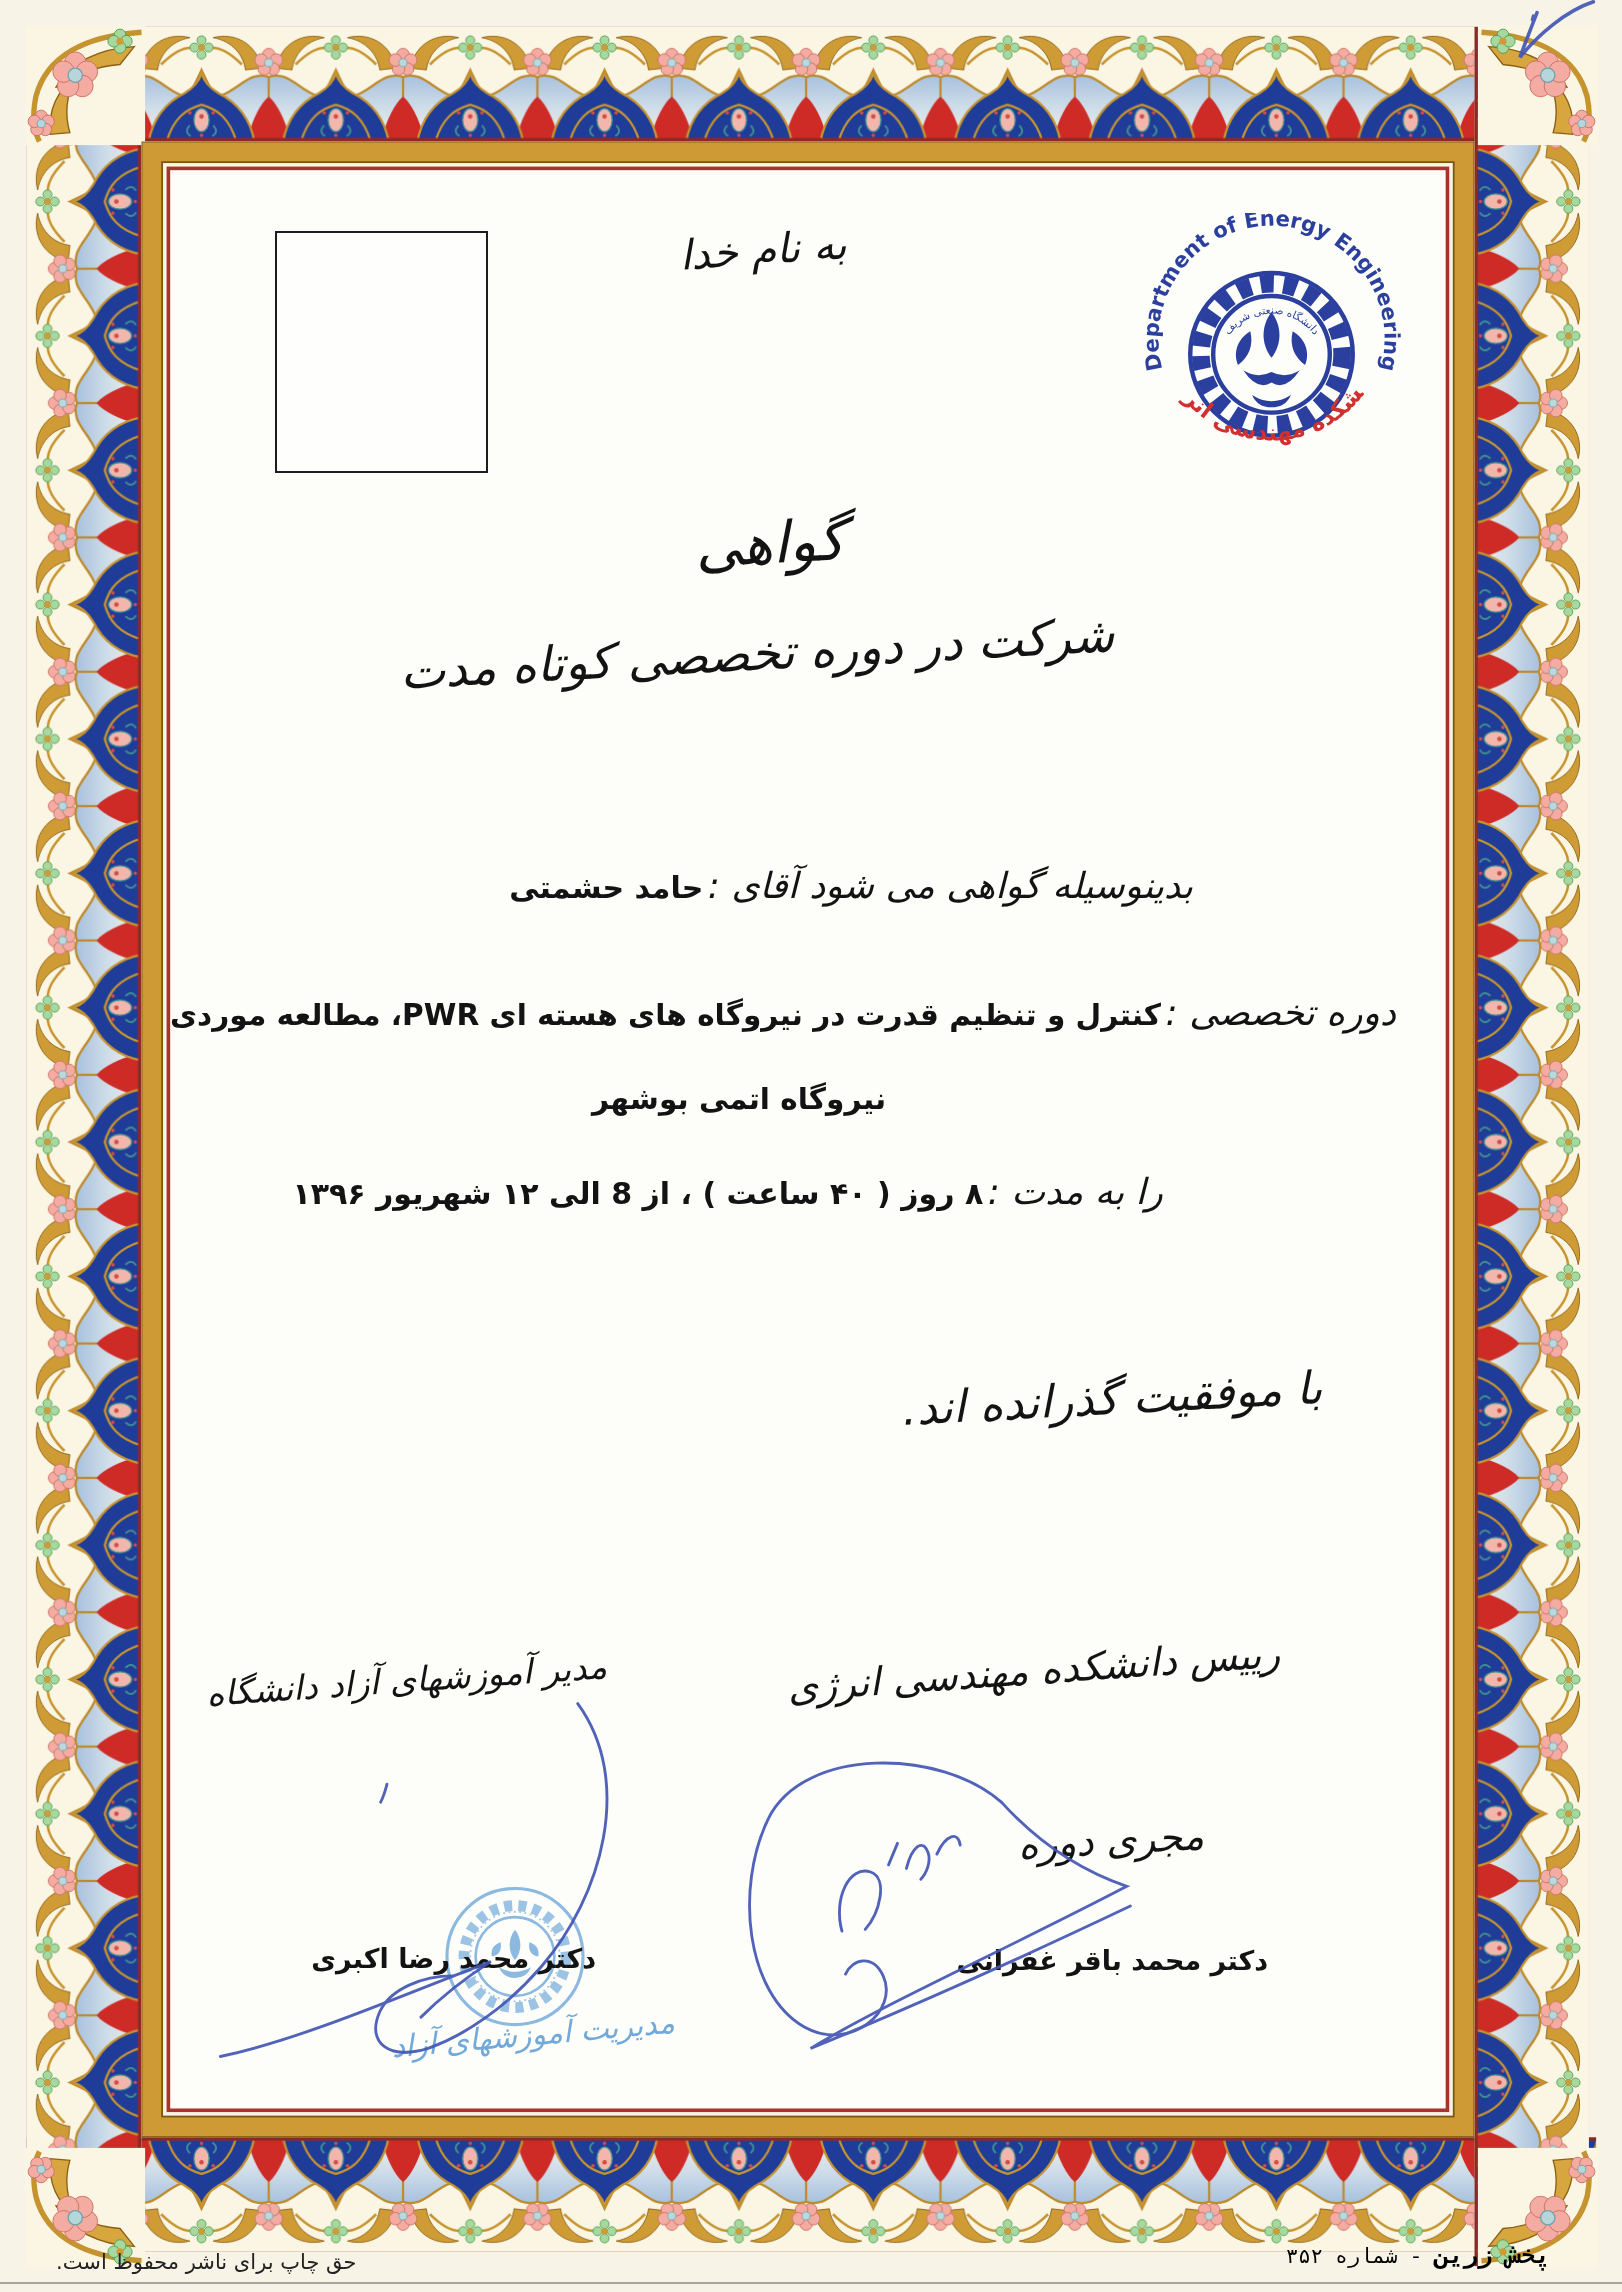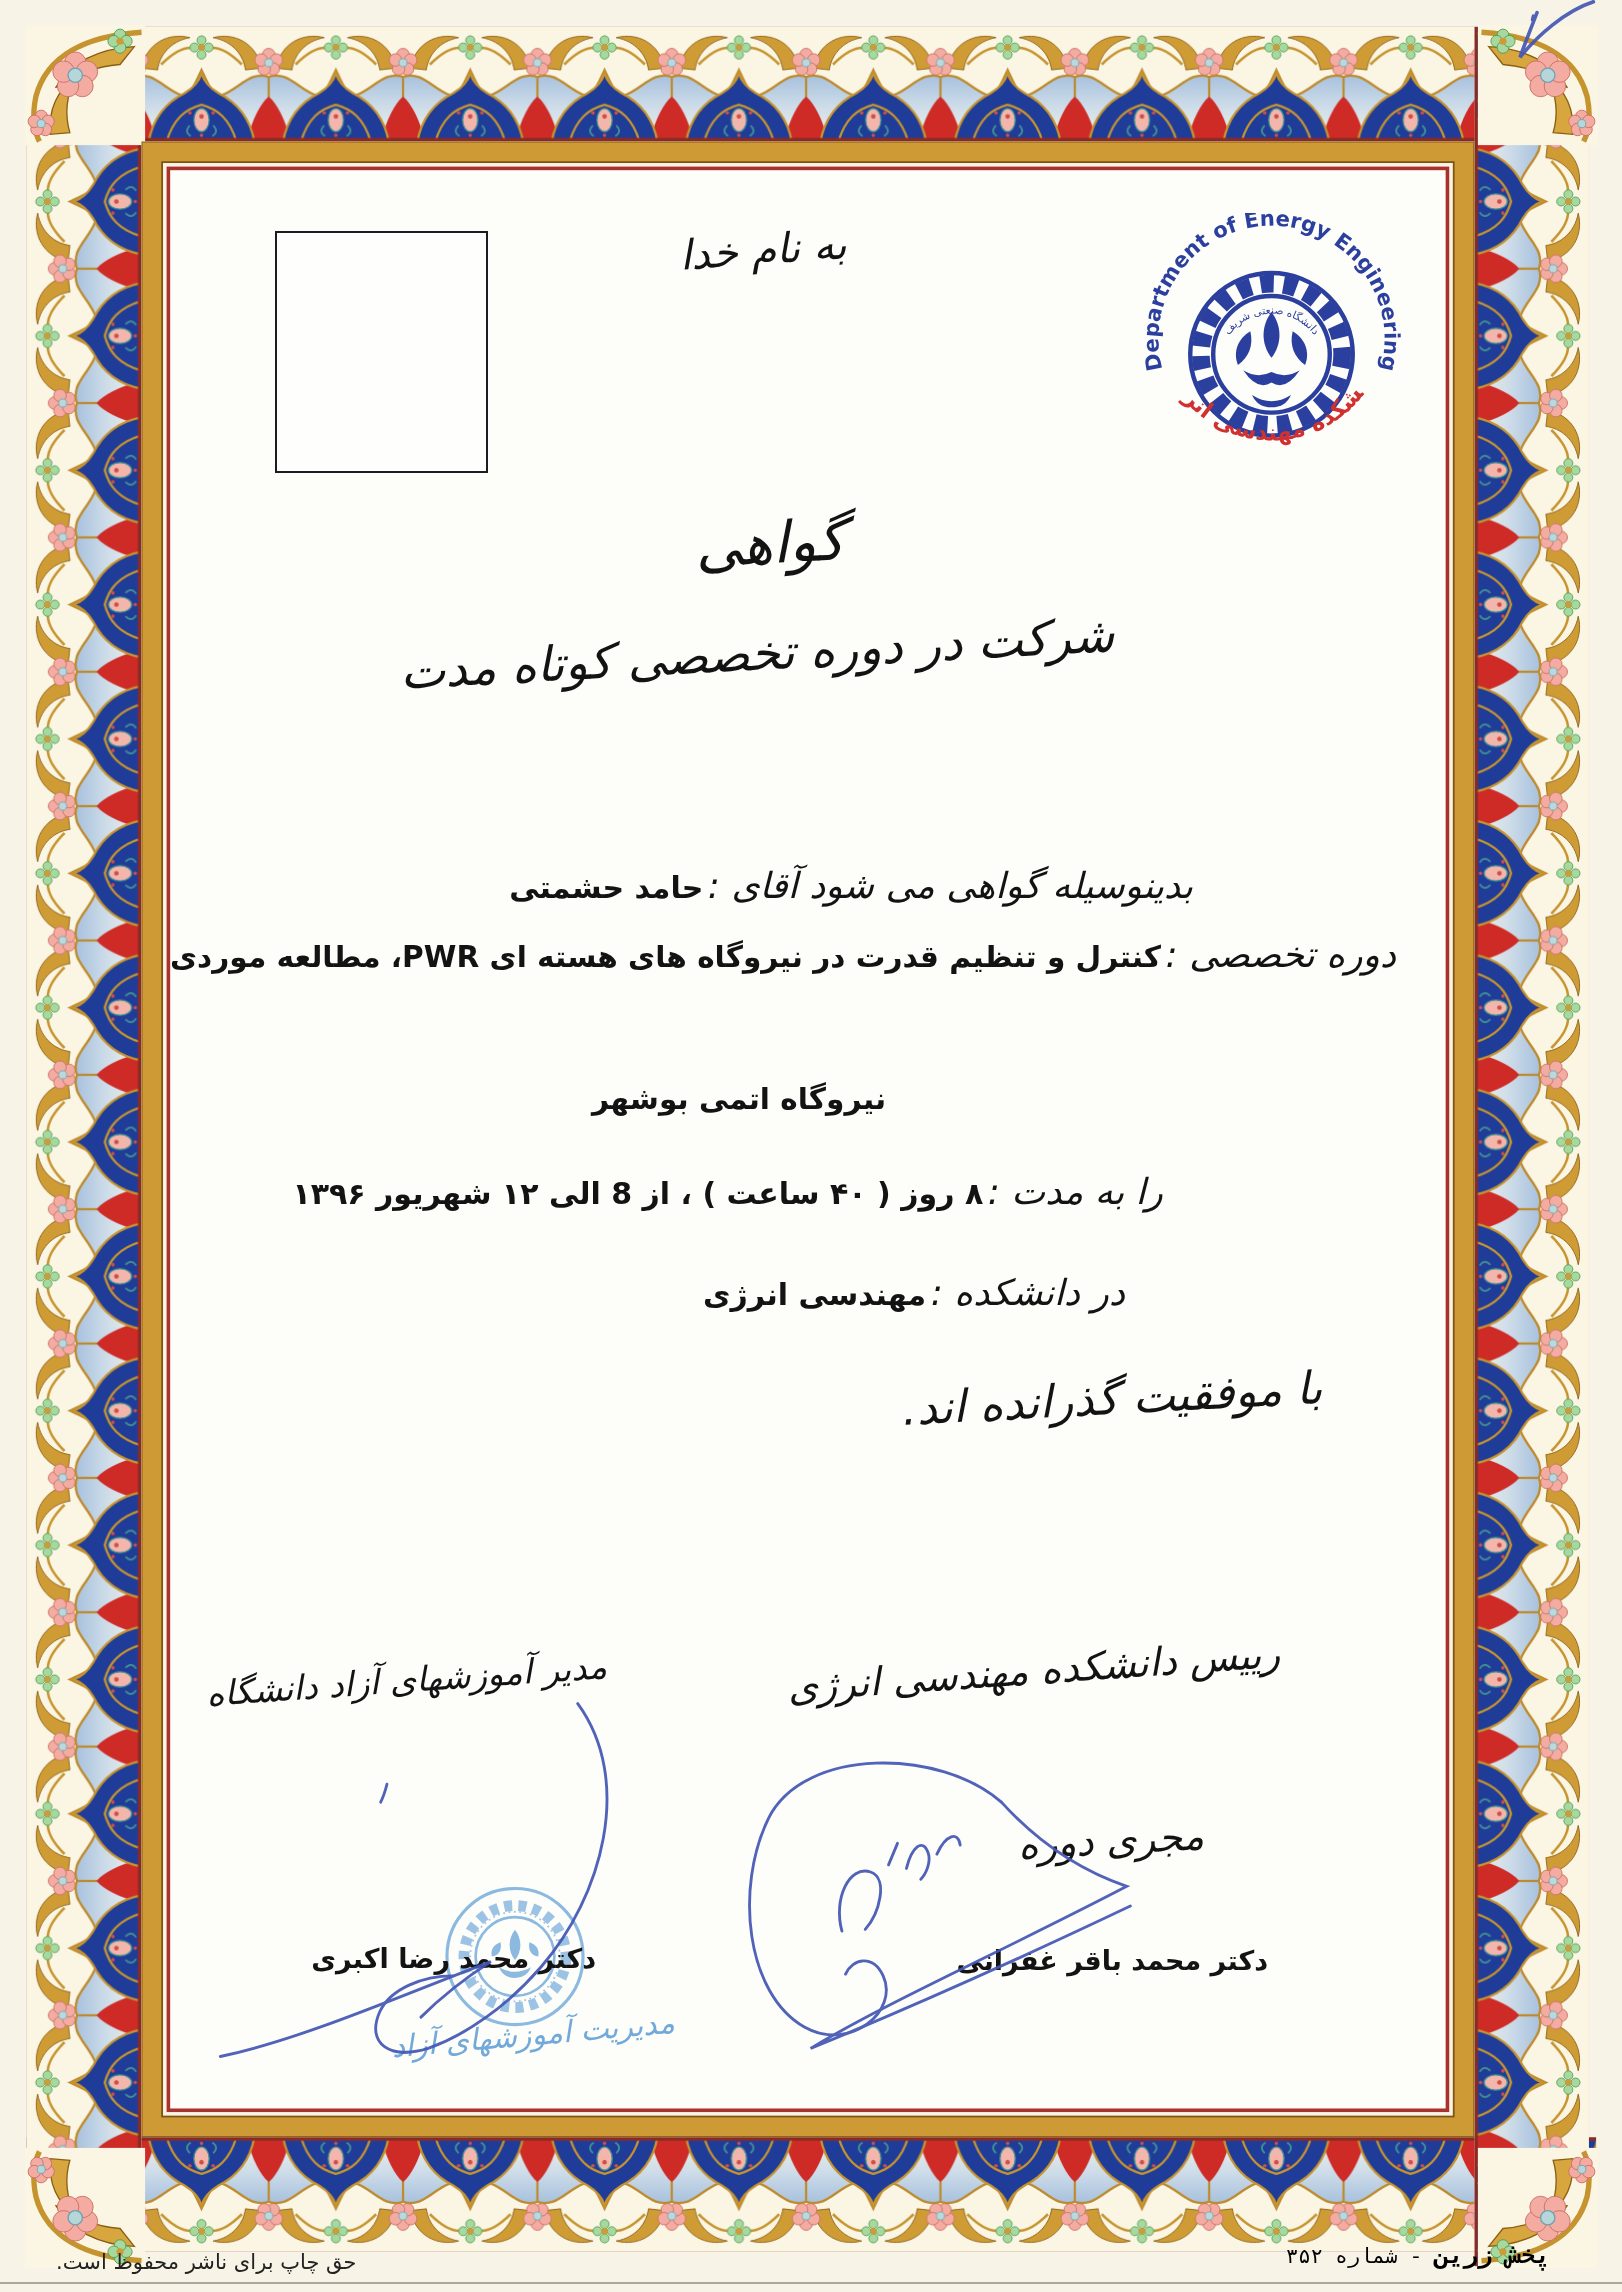--- a/index.html
+++ b/index.html
@@ -192,36 +192,32 @@
 
   <div class="abs callig centerx" style="left:770px;top:510px;font-size:57px;transform:translateX(-50%) rotate(-3deg);">گواهی</div>
 
   <div class="abs callig centerx" style="left:757px;top:625px;font-size:48px;transform:translateX(-50%) rotate(-3deg);">شرکت در دوره تخصصی کوتاه مدت</div>
 
   <div class="abs" style="top:865px;right:430px;">
     <span class="l-label">بدینوسیله گواهی می شود آقای :</span>
     <span class="l-val">حامد حشمتی</span>
   </div>
 
-  <div class="abs" style="top:934px;right:227px;padding-left:24px;">
+  <div class="abs" style="top:992px;right:227px;padding-left:24px;">
     <span class="l-label">دوره تخصصی :</span>
     <span class="l-val" style="font-size:29.6px;">کنترل و تنظیم قدرت در نیروگاه های هسته ای PWR، مطالعه موردی</span>
   </div>
 
   <div class="abs l-val centerx" style="top:1082px;left:739px;font-size:29.6px;">نیروگاه اتمی بوشهر</div>
 
   <div class="abs" style="top:1171px;right:460px;">
     <span class="l-label">را به مدت :</span>
     <span class="l-val">۸ روز ( ۴۰ ساعت ) ، از 8 الی ۱۲ شهریور ۱۳۹۶</span>
   </div>
 
-  <div class="abs" style="top:1272px;right:498px;">
-    <span class="l-label">در دانشکده :</span>
-    <span class="l-val">مهندسی انرژی</span>
-  </div>
 
   <div class="abs callig" style="top:1372px;right:301px;font-size:45px;transform:rotate(-3deg);">با موفقیت گذرانده اند.</div>
 
   <div class="abs callig" style="top:1648px;right:342px;font-size:39px;transform:rotate(-4deg);">رییس دانشکده مهندسی انرژی</div>
 
   <div class="abs callig" style="top:1818px;right:419px;font-size:39px;transform:rotate(-3deg);">مجری دوره</div>
 
   <div class="abs typed" style="top:1945px;right:355px;font-size:27px;">دکتر محمد باقر غفرانی</div>
 
   <div class="abs callig" style="top:1660px;right:1016px;font-size:34px;transform:rotate(-4deg);">مدیر آموزشهای آزاد دانشگاه</div>

